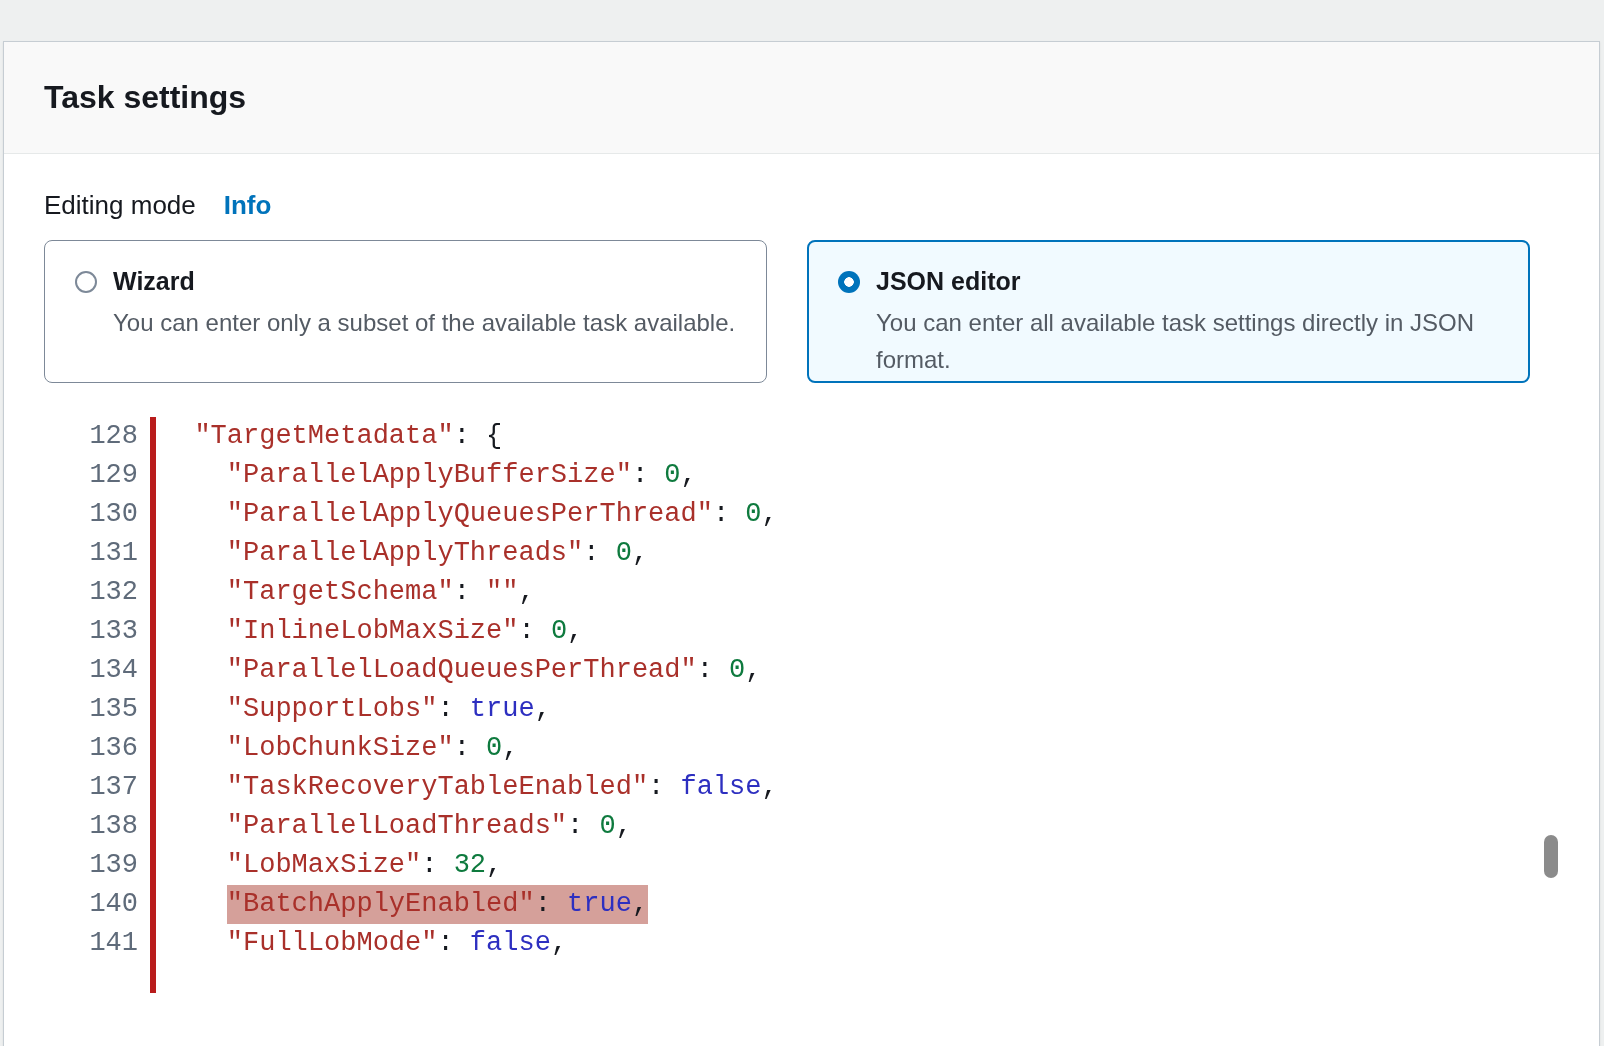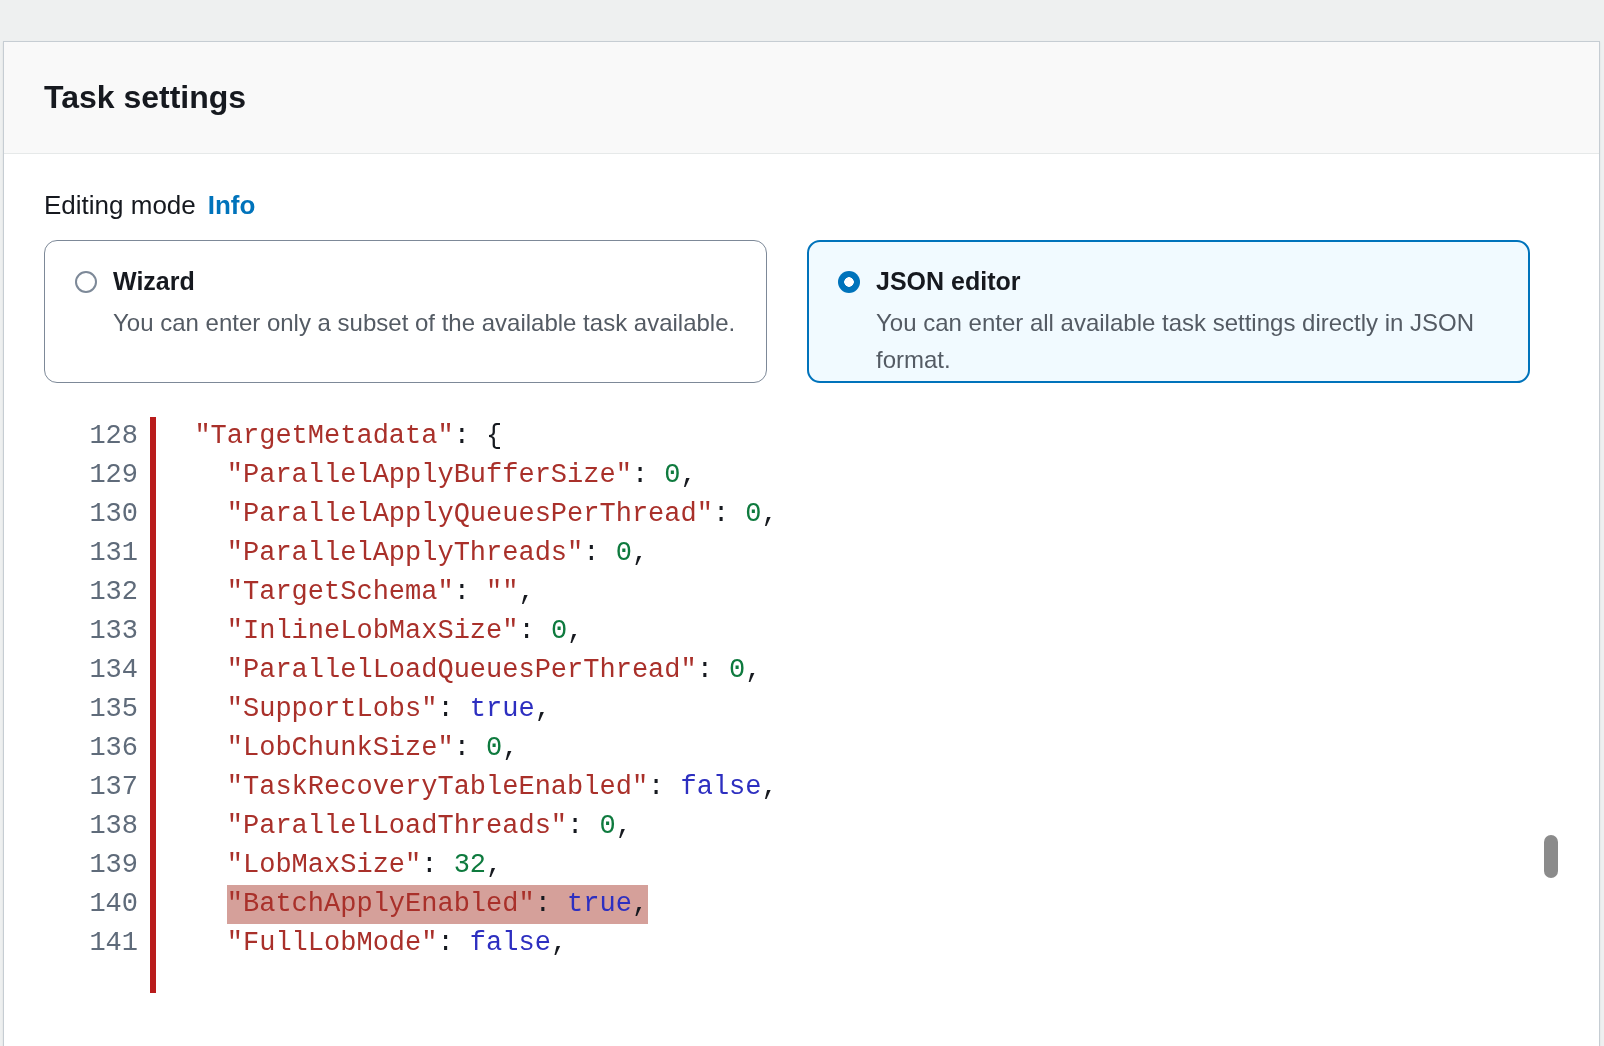--- a/index.html
+++ b/index.html
@@ -16,27 +16,27 @@
     box-shadow:0 1px 2px rgba(0,0,0,0.08);
     margin-top:31px;
   }
   .card-header{
     height:112px;box-sizing:border-box;background:#f9f9f9;
     border-bottom:1px solid #e6e9e9;
     display:flex;align-items:center;padding-left:40px;
   }
   .panel-title{font-size:32px;font-weight:700;color:#16191f;margin:0;}
   .card-body{padding:34px 0 0 40px;}
-  .editing-row{display:flex;align-items:baseline;gap:12px;font-size:26px;line-height:34px;}
+  .editing-row{display:flex;align-items:baseline;gap:28px;font-size:26px;line-height:34px;}
   .editing-label{color:#16191f;}
   .info-link{color:var(--accent);font-weight:700;text-decoration:none;cursor:pointer;}
   .tiles{display:flex;gap:40px;margin-top:18px;}
   .tile{
     box-sizing:border-box;width:723px;height:143px;
-    border:1px solid #7d8998;border-radius:13px;background:#ffffff;
+    border:1px solid #7d8998;border-radius:8px;background:#ffffff;
     padding:26px 30px 0 30px;cursor:pointer;
   }
   .tile.selected{
     border:2px solid var(--accent);background:var(--selected-tile-bg);
     padding:25px 29px 0 29px;
   }
   .tile-top{display:flex;align-items:center;gap:16px;}
   .radio{
     width:22px;height:22px;border-radius:50%;box-sizing:border-box;
     border:2px solid #7d8998;background:#fff;flex:none;cursor:pointer;

